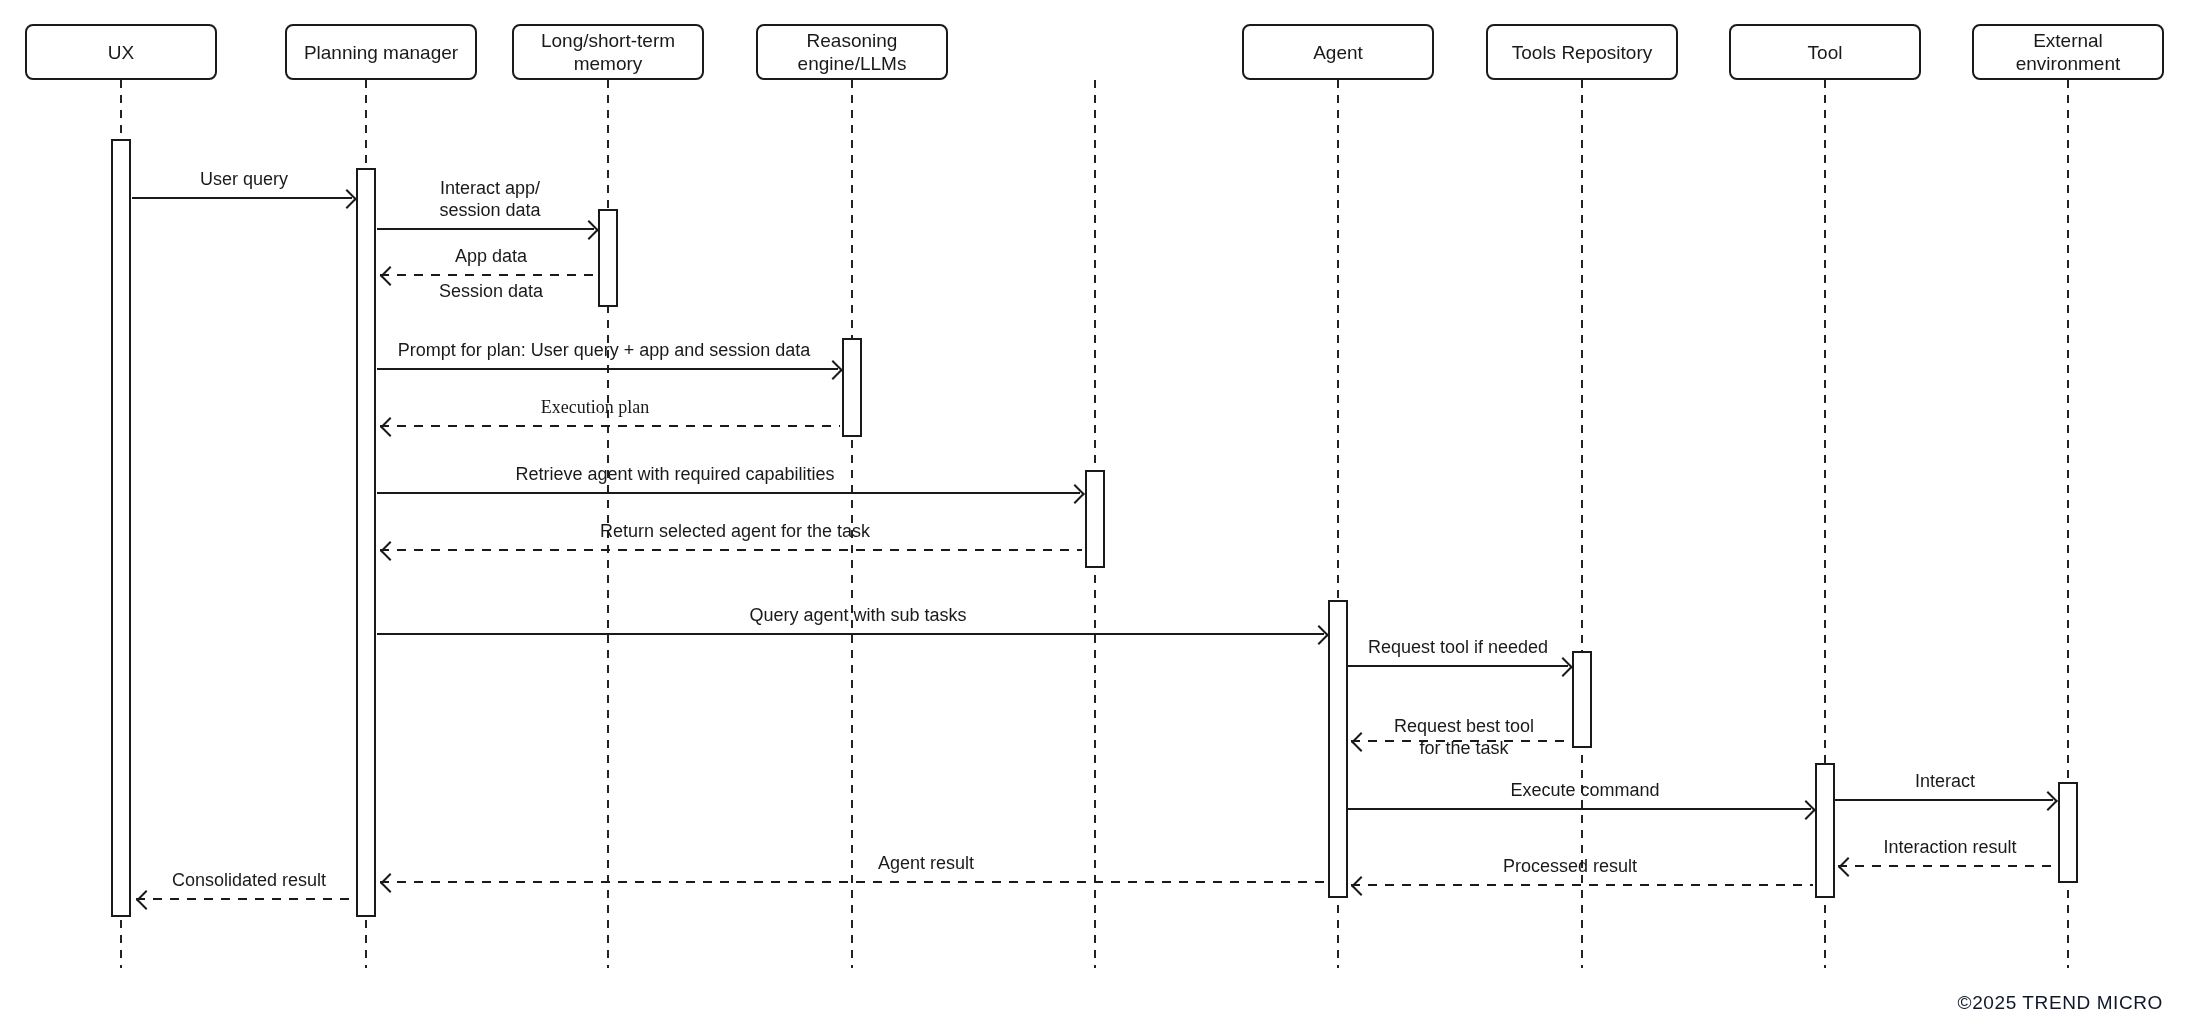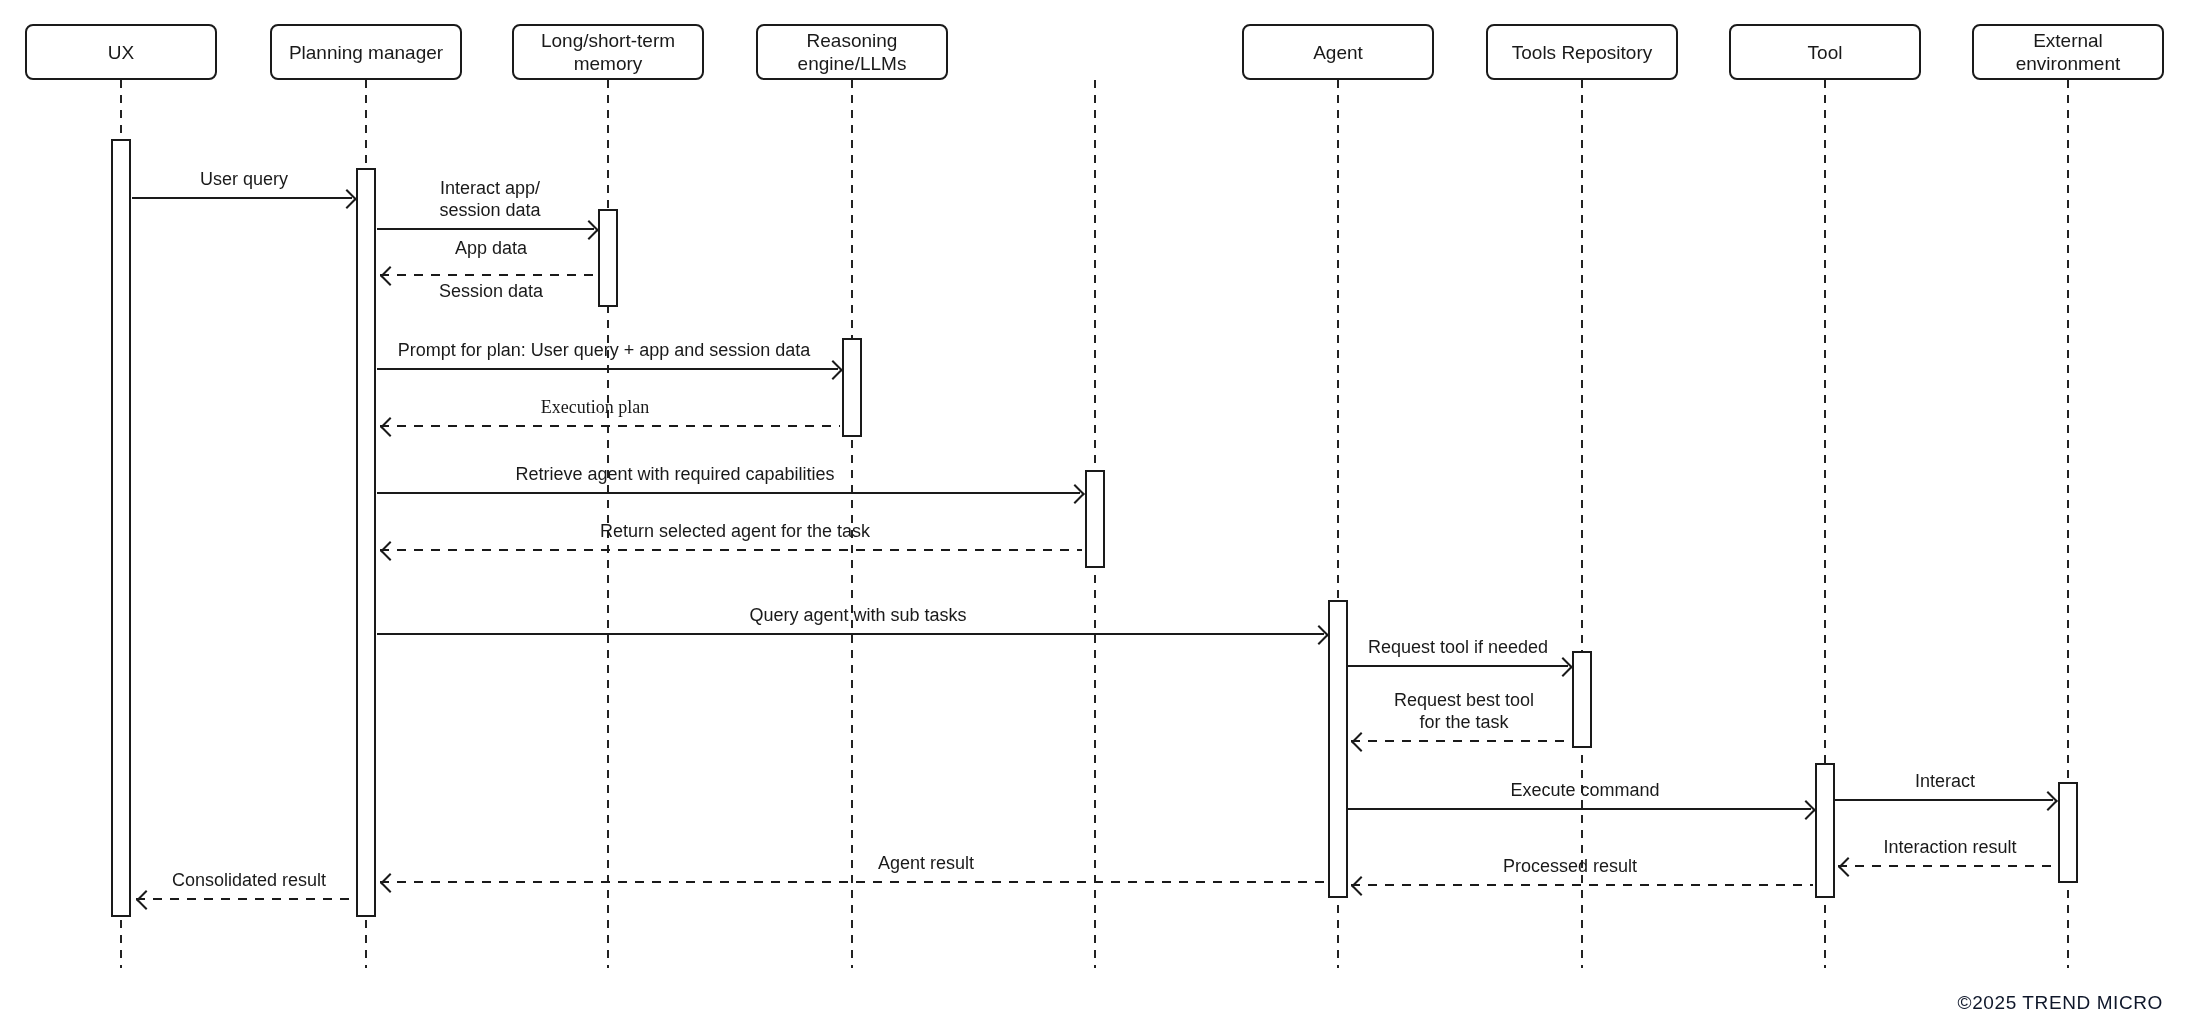--- a/index.html
+++ b/index.html
@@ -42,21 +42,21 @@
   }
 </style>
 </head>
 <body>
 
 <div id="canvas">
   <div class="watermark" style="color: #0f172a;">©2025 TREND MICRO</div>
 <div class="lifeline" style="left: 120px;"></div>
     <div class="participant" style="left: 25px;">UX</div>
     <div class="lifeline" style="left: 365px;"></div>
-    <div class="participant" style="left: 270px;">Planning manager</div>
+    <div class="participant" style="left: 285px;">Planning manager</div>
     <div class="lifeline" style="left: 607px;"></div>
     <div class="participant" style="left: 512px;">Long/short-term
 memory</div>
     <div class="lifeline" style="left: 851px;"></div>
     <div class="participant" style="left: 756px;">Reasoning
 engine/LLMs</div>
     <div class="lifeline" style="left: 1094px;"></div>
     <div class="lifeline" style="left: 1337px;"></div>
     <div class="participant" style="left: 1242px;">Agent</div>
     <div class="lifeline" style="left: 1581px;"></div>
@@ -77,21 +77,21 @@
     <div class="activation" style="left: 2058px; top: 782px; height: 101px;"></div>
     <div class="msg-line" style="left: 132px; top: 197px; width: 220px;"></div>
     <div class="chev right" style="left: 339.5px; top: 192px;"></div>
     <div class="msg-label" style="left: 244px; top: 168px;">User query</div>
     <div class="msg-line" style="left: 377px; top: 228px; width: 217px;"></div>
     <div class="chev right" style="left: 581.5px; top: 223px;"></div>
     <div class="msg-label" style="left: 490px; top: 177px;">Interact app/
 session data</div>
     <div class="msg-line dashed" style="left: 380px; top: 274px; width: 216px;"></div>
     <div class="chev left" style="left: 382.5px; top: 269px;"></div>
-    <div class="msg-label" style="left: 491px; top: 237px; text-align: right;">App data</div>
+    <div class="msg-label" style="left: 491px; top: 245px; text-align: right;">App data</div>
     <div class="msg-label" style="left: 491px; top: 280px;">Session data</div>
     <div class="msg-line" style="left: 377px; top: 368px; width: 461px;"></div>
     <div class="chev right" style="left: 825.5px; top: 363px;"></div>
     <div class="msg-label" style="left: 604px; top: 339px;">Prompt for plan: User query + app and session data</div>
     <div class="msg-line dashed" style="left: 380px; top: 425px; width: 460px;"></div>
     <div class="chev left" style="left: 382.5px; top: 420px;"></div>
     <div class="msg-label" style="left: 595px; top: 396px; font-family: Liberation Serif, serif;">Execution plan</div>
     <div class="msg-line" style="left: 377px; top: 492px; width: 703px;"></div>
     <div class="chev right" style="left: 1067.5px; top: 487px;"></div>
     <div class="msg-label" style="left: 675px; top: 463px;">Retrieve agent with required capabilities</div>
@@ -99,21 +99,21 @@
     <div class="chev left" style="left: 382.5px; top: 544px;"></div>
     <div class="msg-label" style="left: 735px; top: 520px;">Return selected agent for the task</div>
     <div class="msg-line" style="left: 377px; top: 633px; width: 947px;"></div>
     <div class="chev right" style="left: 1311.5px; top: 628px;"></div>
     <div class="msg-label" style="left: 858px; top: 604px;">Query agent with sub tasks</div>
     <div class="msg-line" style="left: 1348px; top: 665px; width: 220px;"></div>
     <div class="chev right" style="left: 1555.5px; top: 660px;"></div>
     <div class="msg-label" style="left: 1458px; top: 636px;">Request tool if needed</div>
     <div class="msg-line dashed" style="left: 1351px; top: 740px; width: 219px;"></div>
     <div class="chev left" style="left: 1353.5px; top: 735px;"></div>
-    <div class="msg-label" style="left: 1464px; top: 689px; text-align: center;">Request best tool
+    <div class="msg-label" style="left: 1464px; top: 715px; text-align: center;">Request best tool
 for the task</div>
     <div class="msg-line" style="left: 1348px; top: 808px; width: 463px;"></div>
     <div class="chev right" style="left: 1798.5px; top: 803px;"></div>
     <div class="msg-label" style="left: 1585px; top: 779px;">Execute command</div>
     <div class="msg-line" style="left: 1835px; top: 799px; width: 218px;"></div>
     <div class="chev right" style="left: 2040.5px; top: 794px;"></div>
     <div class="msg-label" style="left: 1945px; top: 770px;">Interact</div>
     <div class="msg-line dashed" style="left: 1838px; top: 865px; width: 217px;"></div>
     <div class="chev left" style="left: 1840.5px; top: 860px;"></div>
     <div class="msg-label" style="left: 1950px; top: 836px;">Interaction result</div>

